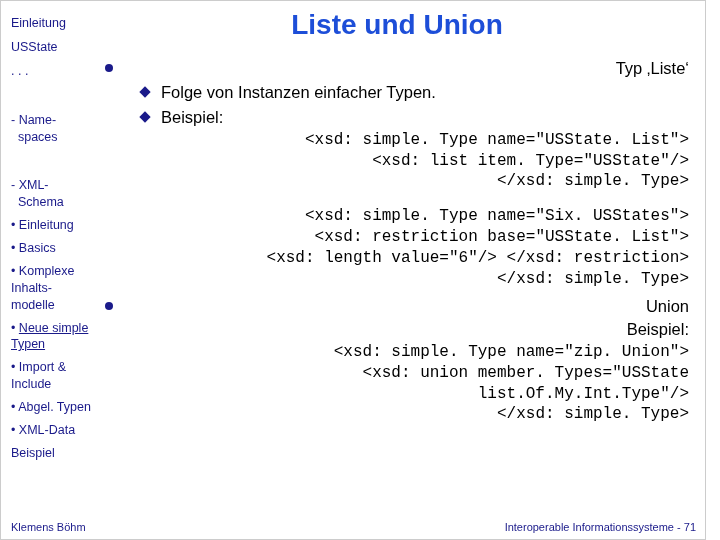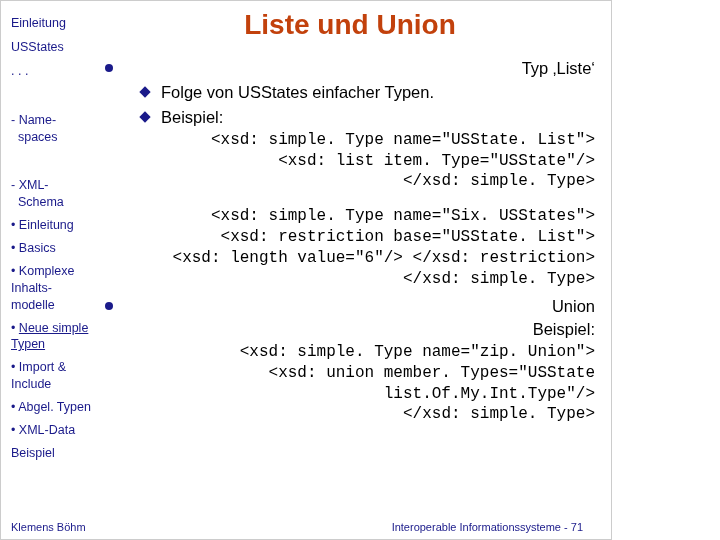--- a/index.html
+++ b/index.html
@@ -5,21 +5,21 @@
   * { margin: 0; padding: 0; box-sizing: border-box; }
   body {
     width: 720px;
     height: 540px;
     font-family: Arial, Helvetica, sans-serif;
     background: #ffffff;
     position: relative;
     overflow: hidden;
   }
   .slide {
-    width: 612px;
+    width: 706px;
     height: 540px;
     border: 1px solid #ccc;
     position: relative;
     display: flex;
   }
   .sidebar {
     width: 100px;
     padding: 14px 6px 0 10px;
     font-size: 12.5px;
     color: #1a1a8a;
@@ -31,21 +31,21 @@
   .sidebar .bulleted-item { margin-bottom: 6px; }
   .main {
     flex: 1;
     padding: 4px 16px 0 4px;
     position: relative;
   }
   h1.title {
     text-align: center;
     font-size: 28px;
     font-weight: bold;
-    color: #c2410c;
+    color: #1d4ed8;
     margin: 4px 0 16px 0;
   }
   .content {
     font-size: 16.5px;
     color: #000;
     line-height: 1.35;
     text-align: right;
   }
   .row-bullet {
     display: flex;
@@ -80,35 +80,35 @@
     white-space: pre;
     color: #000;
     line-height: 1.3;
     padding-left: 56px;
   }
   .gap { height: 14px; }
   .footer {
     position: absolute;
     bottom: 6px;
     left: 10px;
-    right: 28px;
+    right: 9px;
     display: flex;
     justify-content: space-between;
     font-size: 11px;
     color: #1a1a8a;
   }
 </style>
 </head>
 <body>
 
 <div class="slide">
 
   <div class="sidebar">
     <div class="nav-item">Einleitung</div>
-    <div class="nav-item">USStates</div>
+    <div class="nav-item">USState</div>
     <div class="nav-item">. . .</div>
     <div class="nav-sub" style="white-space:pre-line">- Name-
 &nbsp;&nbsp;spaces</div>
     <div class="nav-sub" style="white-space:pre-line">- XML-
 &nbsp;&nbsp;Schema</div>
 
     <div class="bulleted-item">• <span>Einleitung</span></div>
     <div class="bulleted-item">• <span>Basics</span></div>
     <div class="bulleted-item">• <span>Komplexe Inhalts-modelle</span></div>
     <div class="bulleted-item">• <span class="underline">Neue simple Typen</span></div>
@@ -125,21 +125,21 @@
     <div class="content">
 
       <div class="row-bullet">
         <span class="disc"></span>
         <span class="bullet-text">Typ ‚Liste‘</span>
       </div>
 
       <div class="sub-block">
         <div class="row-sub">
           <span class="diamond"></span>
-          <span>Folge von USStates einfacher Typen.</span>
+          <span>Folge von Instanzen einfacher Typen.</span>
         </div>
         <div class="row-sub">
           <span class="diamond"></span>
           <span>Beispiel:</span>
         </div>
       </div>
       <div class="code">&lt;xsd: simple. Type name="USState. List"&gt;
  &lt;xsd: list item. Type="USState"/&gt;
 &lt;/xsd: simple. Type&gt;</div>
 

